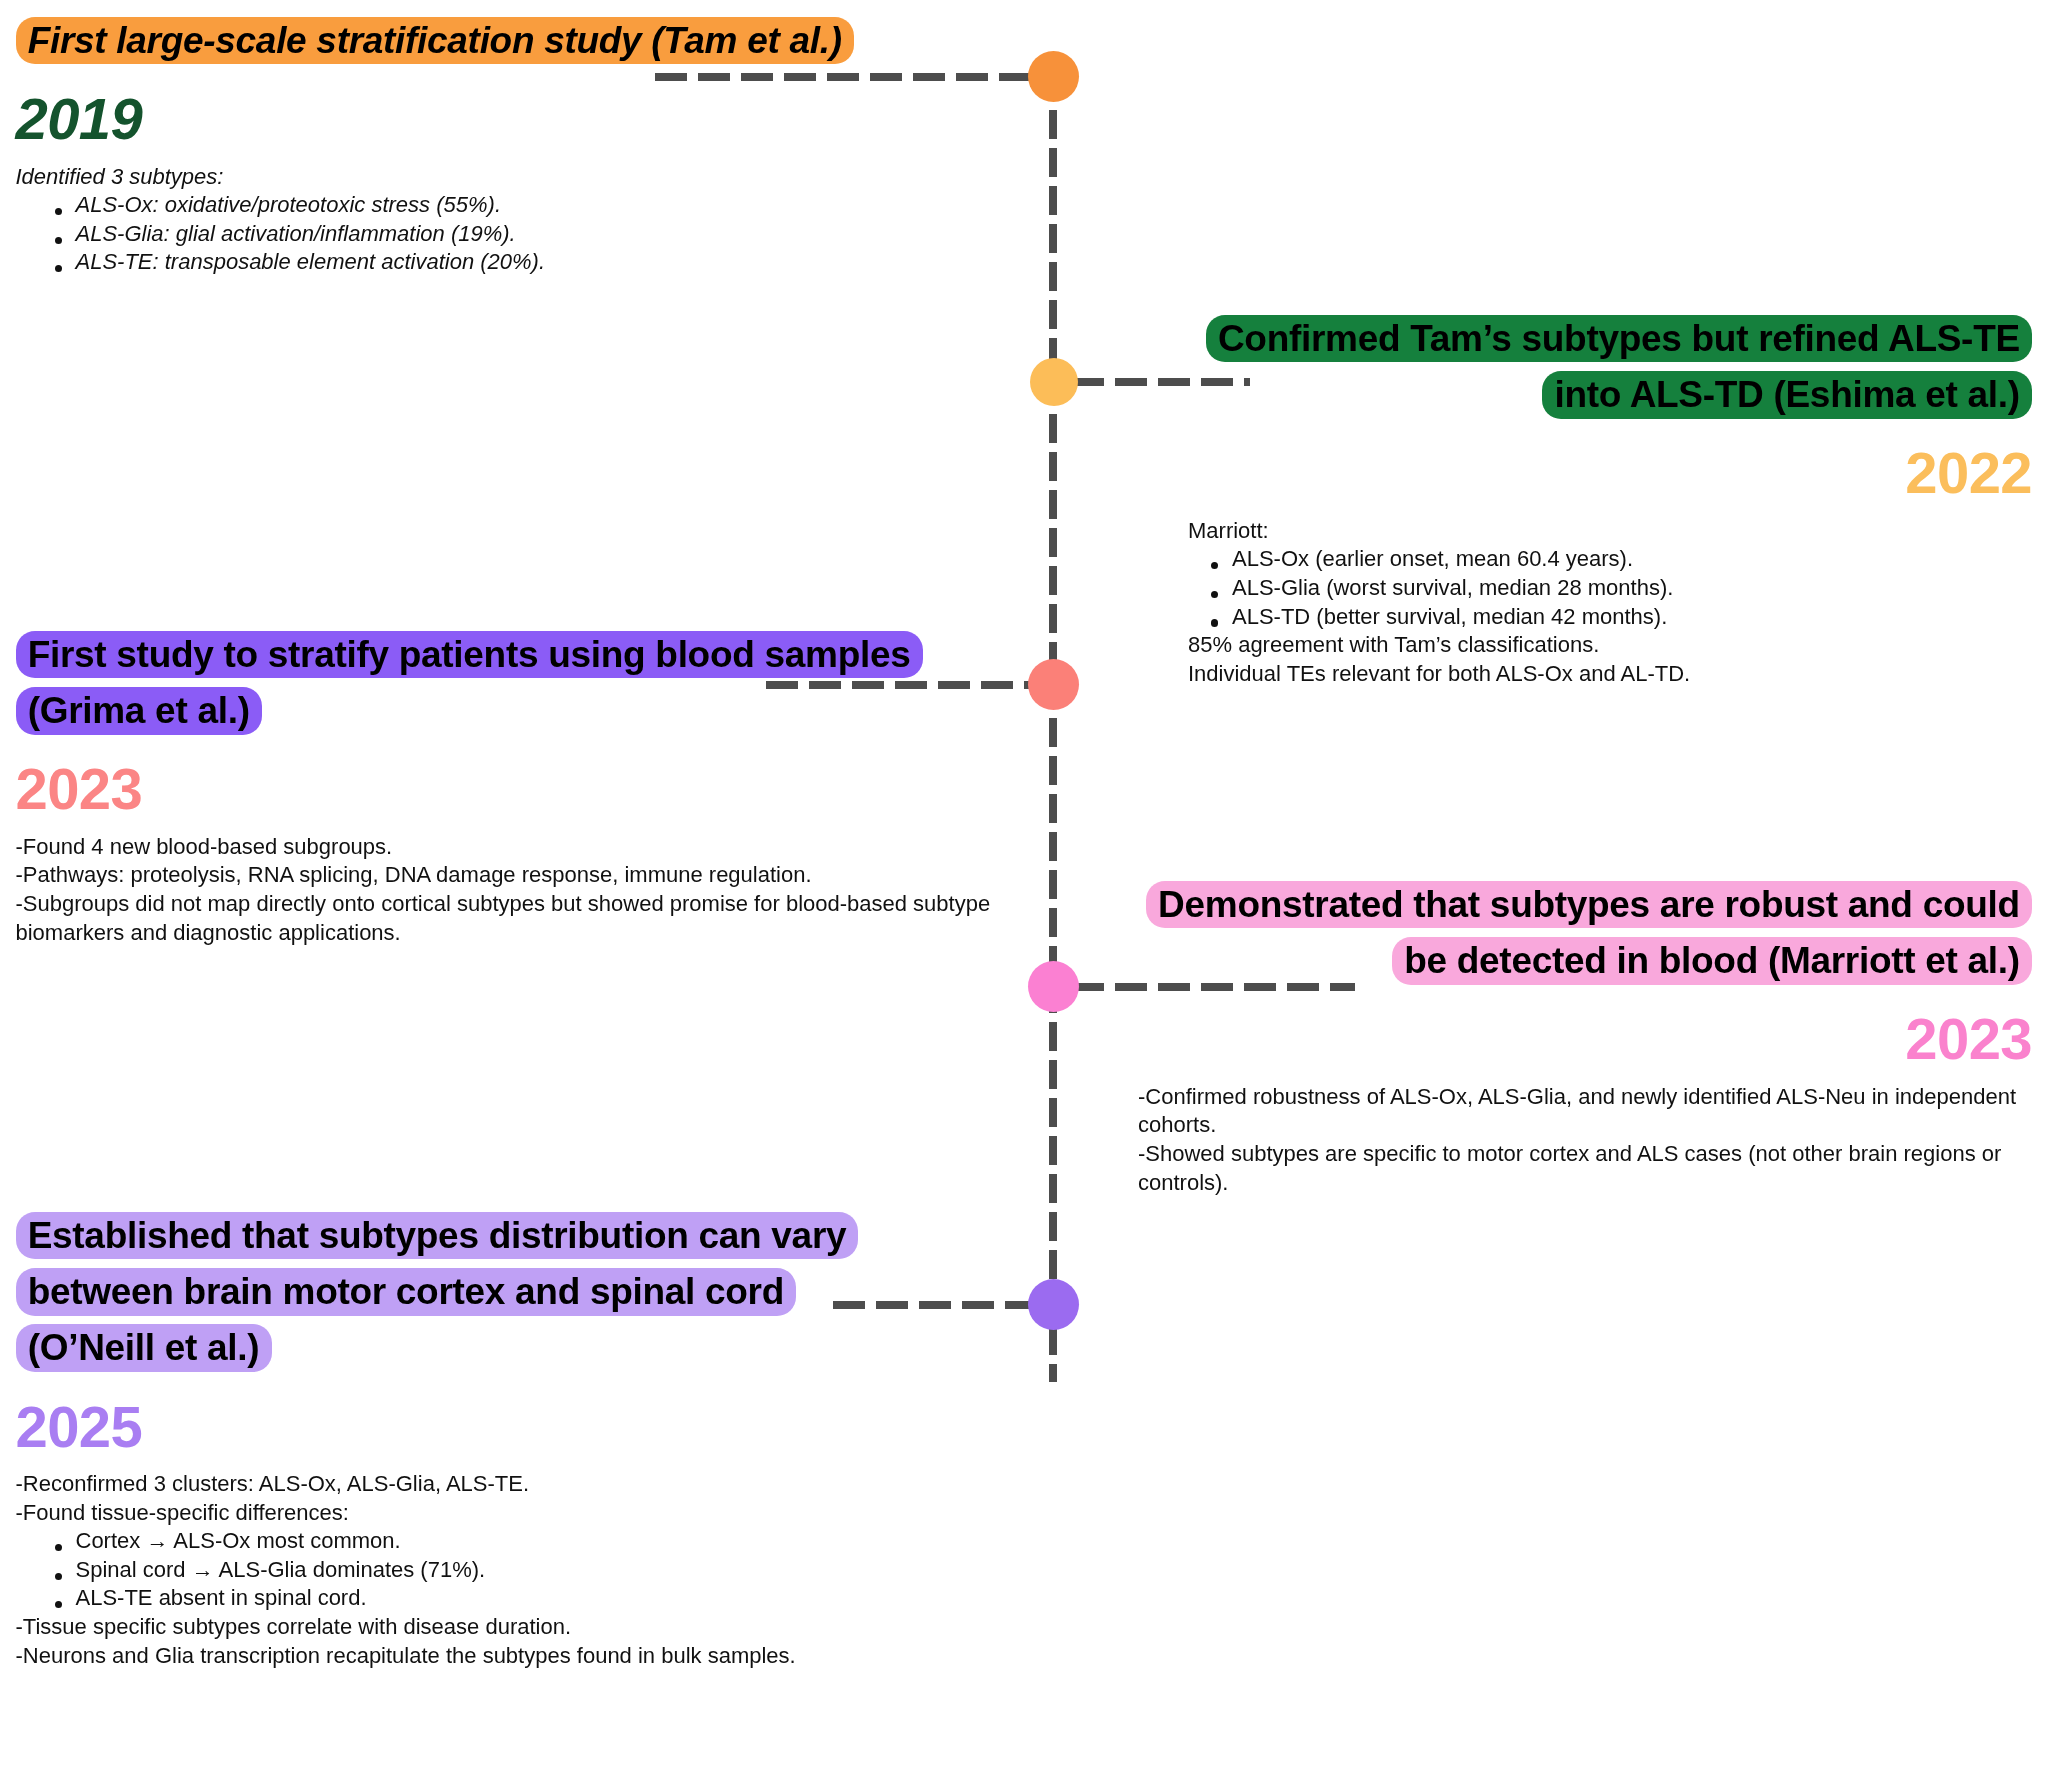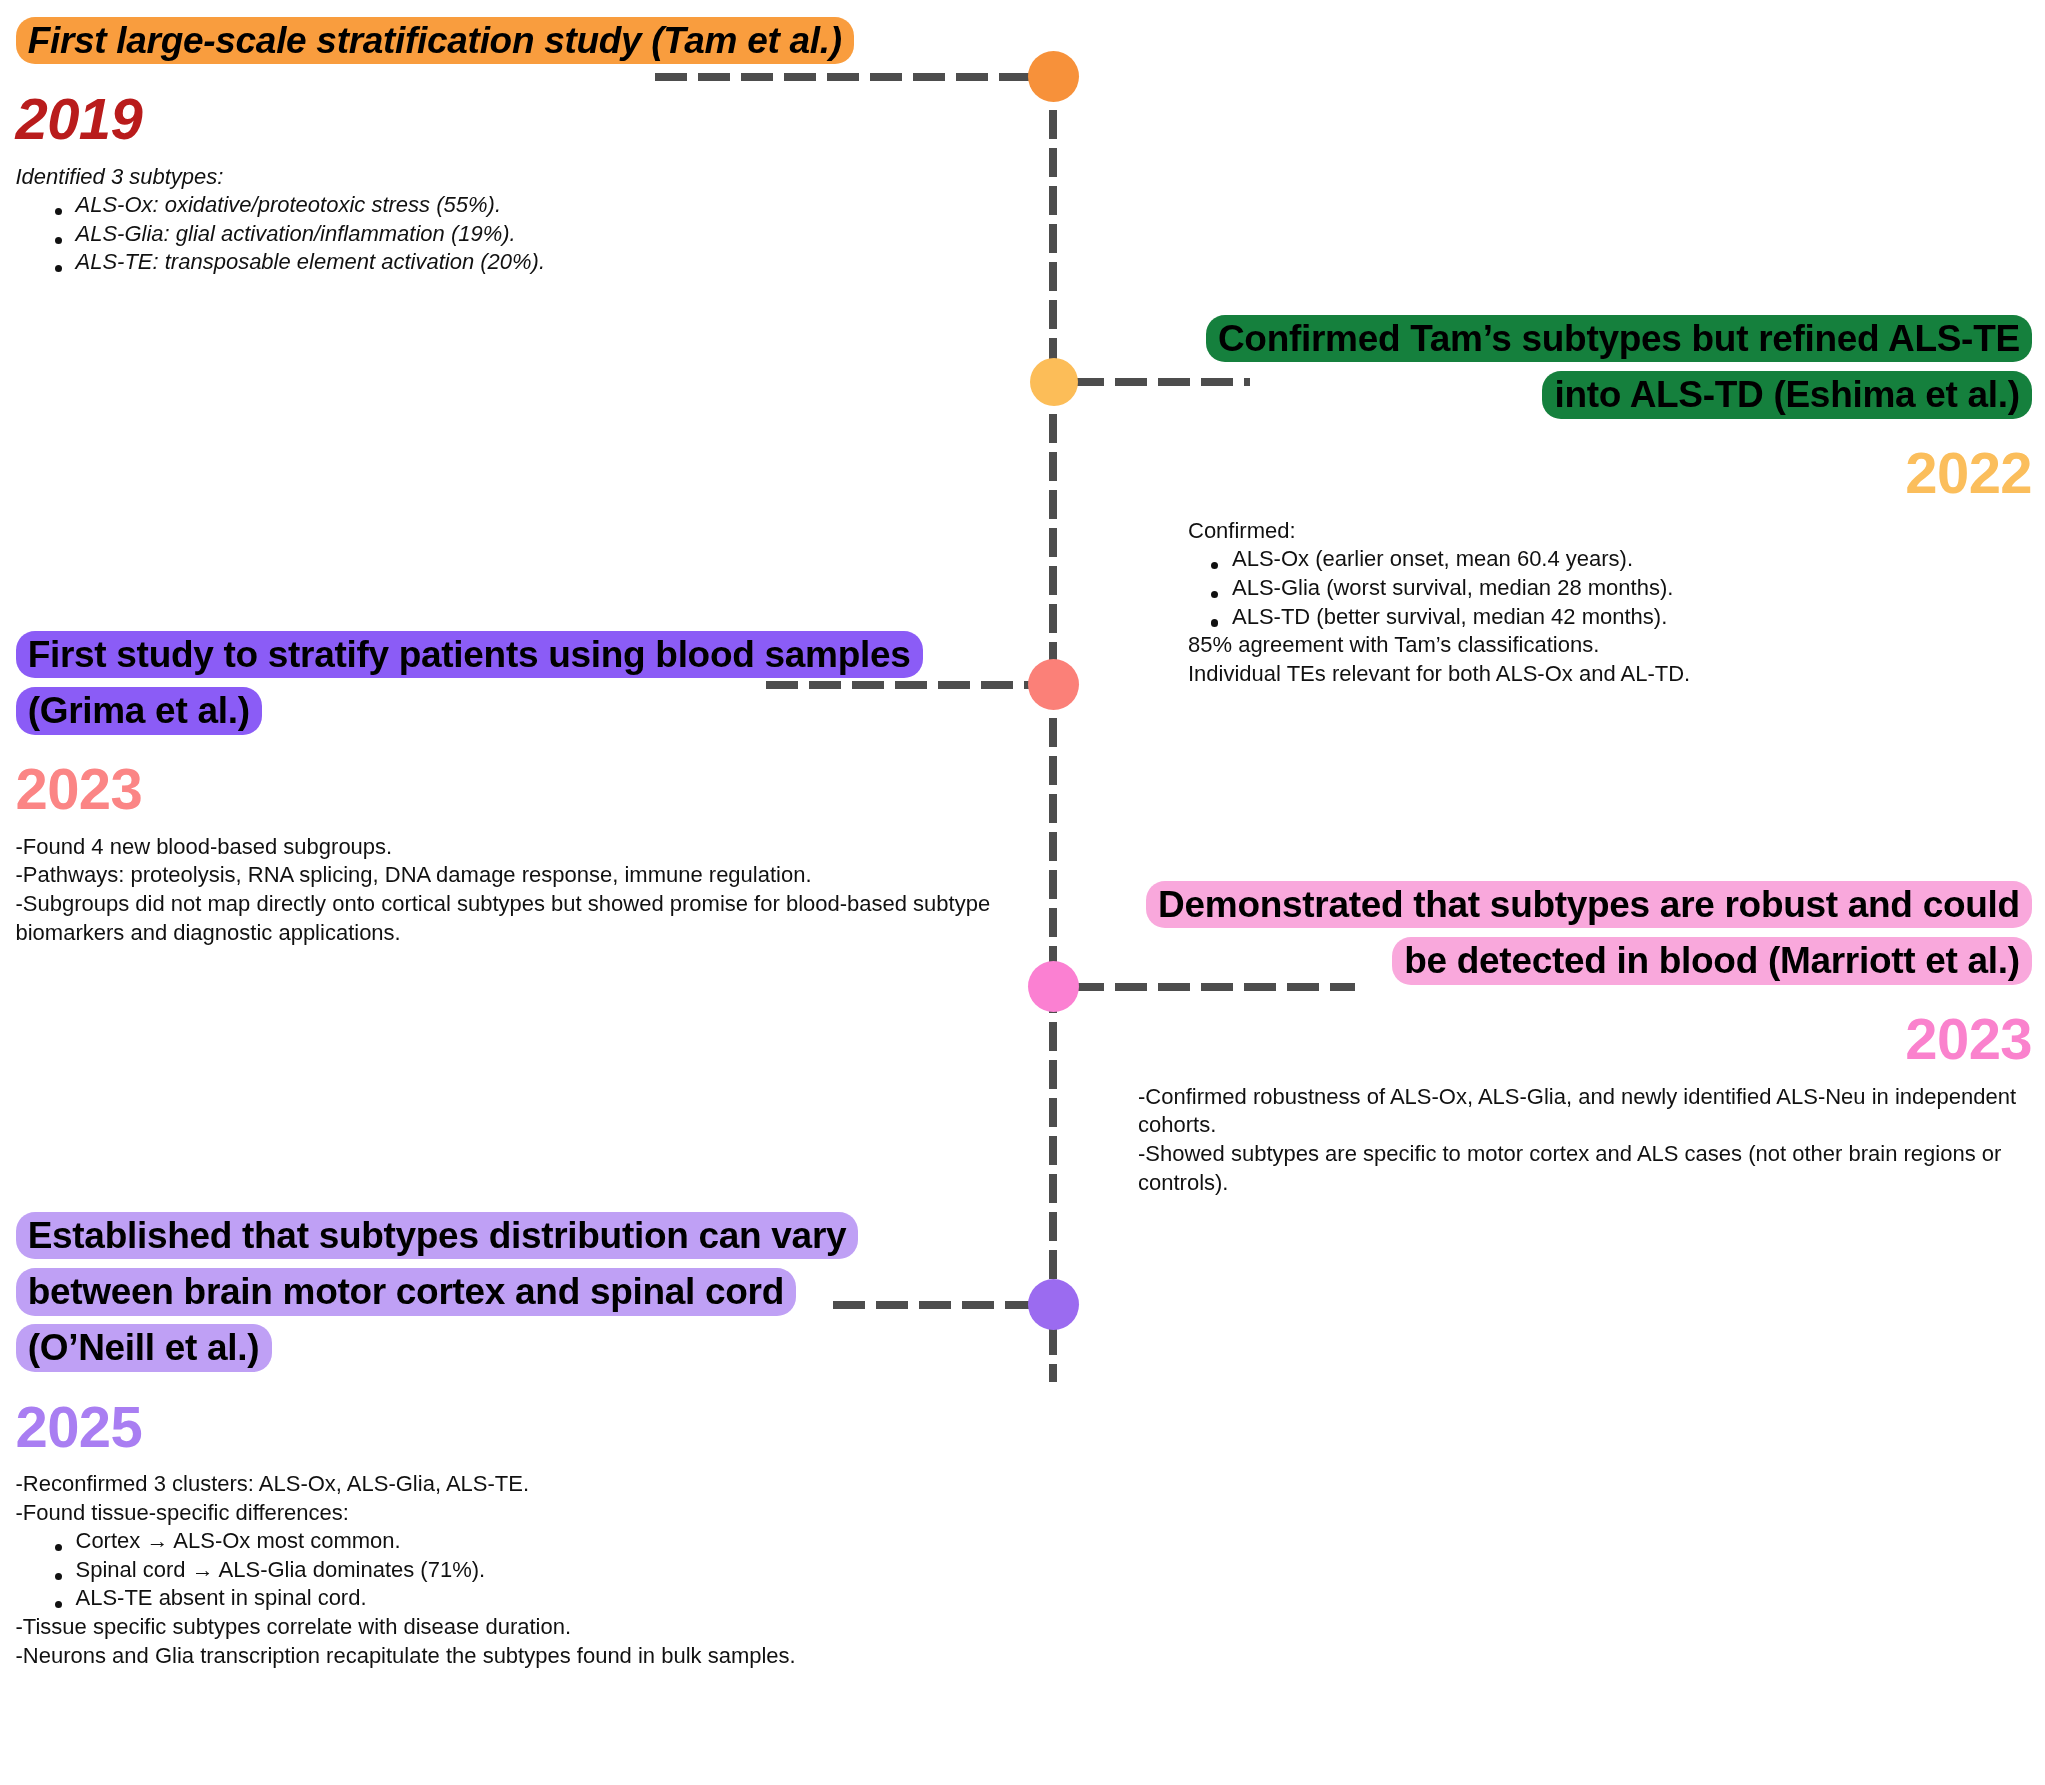--- a/index.html
+++ b/index.html
@@ -117,21 +117,21 @@
     border-radius: 50%;
     background: #111111;
   }
   ul.bullets.tight { padding-left: 22px; }
 
   
 
   
   #entry-2019 { left: 15.5px; top: 13px; width: 888px; font-style: italic; }
   #entry-2019 .headline { background: #F99D3E; }
-  #entry-2019 .year { color: #b91c1c; }
+  #entry-2019 .year { color: #14532d; }
   #node-2019 { left: 1028px; top: 51px; width: 51px; height: 51px; background: #F7913A; }
   #conn-2019 { left: 655px; top: 73px; width: 383px; }
 
   
   #entry-2022 { left: 1155px; top: 311px; width: 877px; }
   #entry-2022 .headline { background: #15803d; }
   #entry-2022 .year { color: #FBBE5C; }
   #node-2022 { left: 1030px; top: 358px; width: 48px; height: 48px; background: #FCBD58; }
   #conn-2022 { left: 1072px; top: 378px; width: 178px; }
 
@@ -194,21 +194,21 @@
       </ul>
     </div>
   </div>
 
   <div class="entry right" id="entry-2022">
     <div class="headline-wrap">
       <span class="headline">Confirmed Tam’s subtypes but refined ALS-TE into ALS-TD (Eshima et al.)</span>
     </div>
     <div class="year">2022</div>
     <div class="body body-block">
-      <p>Confirmed:</p>
+      <p>Marriott:</p>
       <ul class="bullets tight">
         <li>ALS-Ox (earlier onset, mean 60.4 years).</li>
         <li>ALS-Glia (worst survival, median 28 months).</li>
         <li>ALS-TD (better survival, median 42 months).</li>
       </ul>
       <p>85% agreement with Tam’s classifications.</p>
       <p>Individual TEs relevant for both ALS-Ox and AL-TD.</p>
     </div>
   </div>
 

